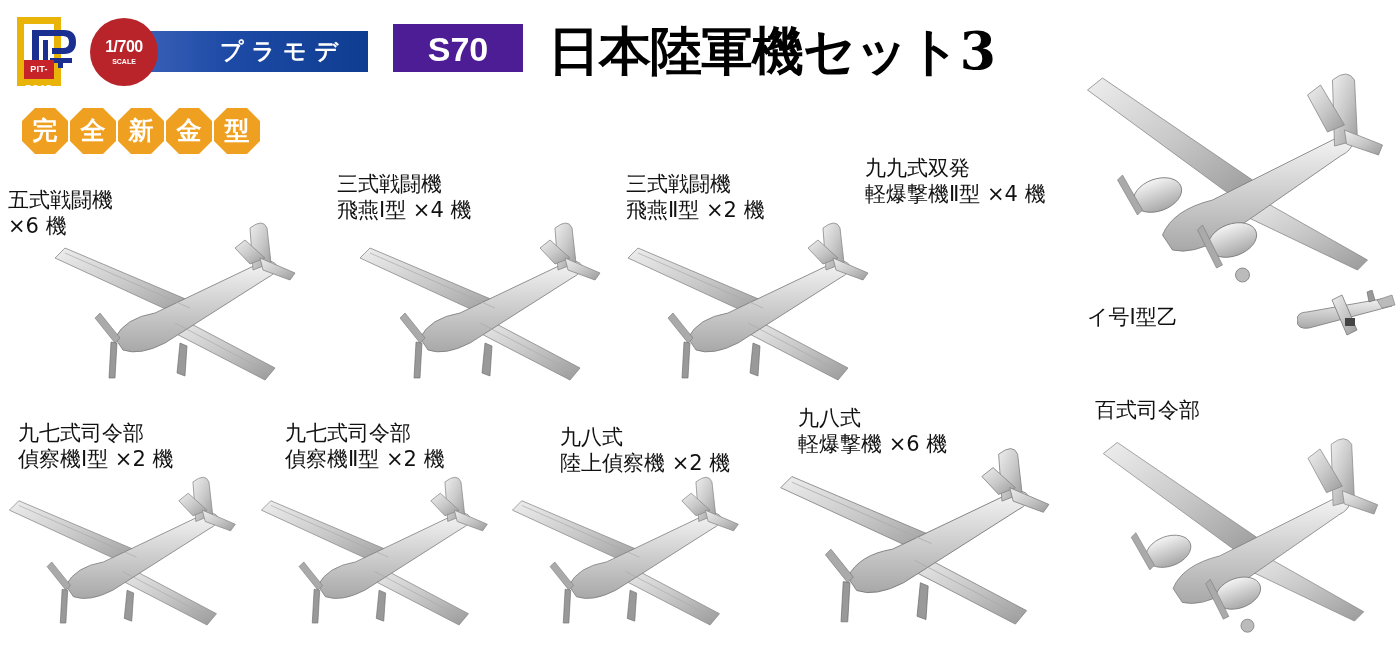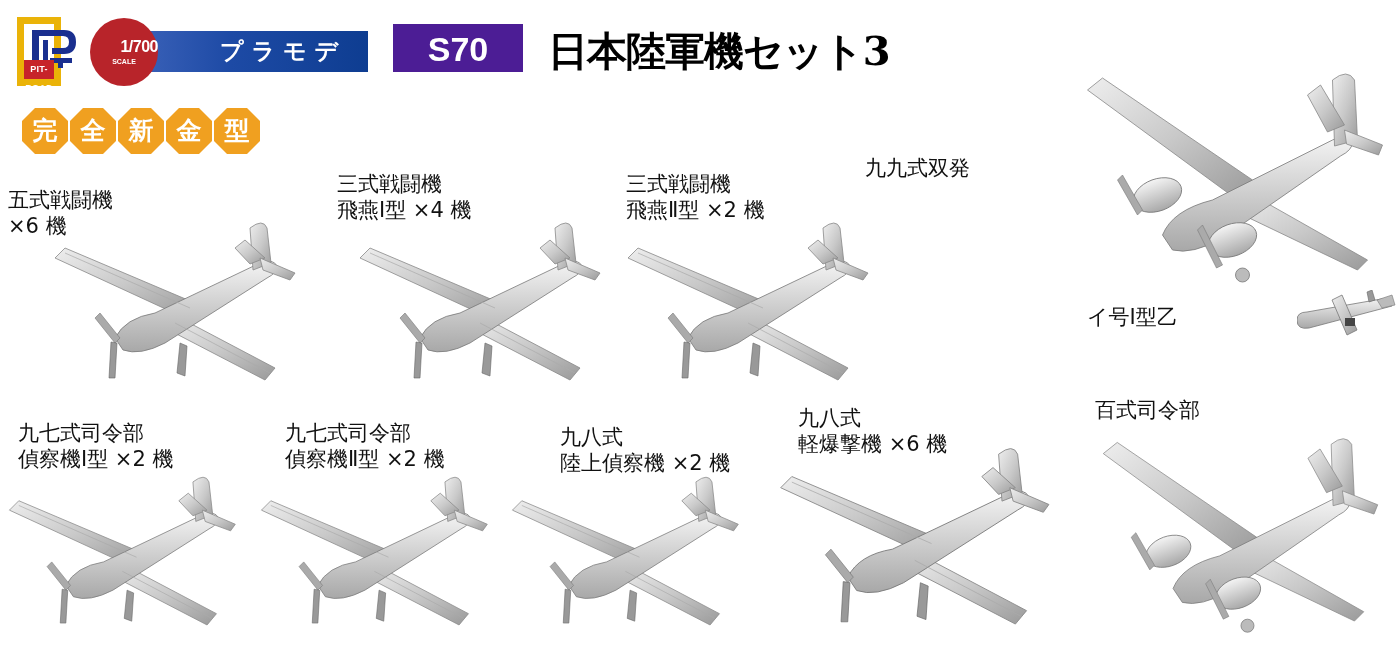--- a/index.html
+++ b/index.html
@@ -6,25 +6,25 @@
   body{width:1400px;height:656px;position:relative;overflow:hidden;font-family:"DejaVu Sans","Liberation Sans",sans-serif;color:#111;}
   .abs{position:absolute;}
   
   .logo{left:17px;top:17px;width:44px;height:69px;border:7px solid #eab308;background:#fff;box-sizing:border-box;}
   .logo .mark{position:absolute;left:6px;top:4px;width:48px;height:42px;}
   .logo .foot{position:absolute;left:0;right:0;bottom:0;height:19px;background:#c7242a;color:#fff;font-family:"Liberation Sans",sans-serif;font-weight:bold;font-size:9px;line-height:19px;text-align:center;letter-spacing:0.3px;}
   
   .banner{left:140px;top:31px;width:228px;height:41px;background:linear-gradient(90deg,#3a61b8 0%,#1d4aa5 40%,#0e3d91 100%);}
   .banner .txt{position:absolute;left:30px;top:0;line-height:41px;color:#fff;font-weight:bold;font-size:23px;letter-spacing:8px;font-family:"DejaVu Sans",sans-serif;}
   .scale-circle{left:90px;top:18px;width:68px;height:68px;border-radius:50%;background:#b8242a;color:#fff;text-align:center;font-family:"Liberation Sans",sans-serif;font-weight:bold;}
-  .scale-circle .v{position:absolute;left:0;right:0;top:20px;font-size:16px;letter-spacing:-0.5px;text-align:right;}
+  .scale-circle .v{position:absolute;left:0;right:0;top:20px;font-size:16px;letter-spacing:-0.5px;}
   .scale-circle .s{position:absolute;left:0;right:0;top:40px;font-size:7px;}
   
   .code{left:393px;top:24px;width:130px;height:48px;background:#4c1d95;color:#fff;font-family:"Liberation Sans",sans-serif;font-weight:bold;font-size:34px;line-height:50px;text-align:center;}
-  .title{left:548px;top:21px;font-family:"DejaVu Serif","Liberation Serif",serif;font-weight:bold;font-size:40px;line-height:60px;letter-spacing:-1px;color:#000;}
+  .title{left:548px;top:21px;font-family:"DejaVu Serif","Liberation Serif",serif;font-weight:bold;font-size:52px;line-height:60px;letter-spacing:-1px;color:#000;}
   
   .badges{left:21px;top:107px;display:flex;gap:0;}
   .badge{width:48px;height:48px;margin-right:0;position:relative;}
   .badge svg{position:absolute;left:0;top:0;}
   .badge span{position:absolute;left:0;right:0;top:0;line-height:48px;text-align:center;color:#fff;font-weight:bold;font-size:25px;}
   
   .lbl{font-size:21px;line-height:26px;color:#111;white-space:nowrap;font-family:"DejaVu Sans",sans-serif;}
   .plane{position:absolute;}
 </style>
 </head>
@@ -141,20 +141,21 @@
 <div class="abs lbl" style="left:337px;top:171px">
   <div>三式戦闘機</div>
   <div>飛燕Ⅰ型 ×4 機</div>
 </div>
 <div class="abs lbl" style="left:626px;top:171px">
   <div>三式戦闘機</div>
   <div>飛燕Ⅱ型 ×2 機</div>
 </div>
 <div class="abs lbl" style="left:865px;top:155px">
   <div>九九式双発</div>
+  <div>軽爆撃機Ⅱ型 ×4 機</div>
 </div>
 <div class="abs lbl" style="left:1087px;top:304px">
   <div>イ号Ⅰ型乙</div>
 </div>
 <div class="abs lbl" style="left:18px;top:420px">
   <div>九七式司令部</div>
   <div>偵察機Ⅰ型 ×2 機</div>
 </div>
 <div class="abs lbl" style="left:285px;top:420px">
   <div>九七式司令部</div>

